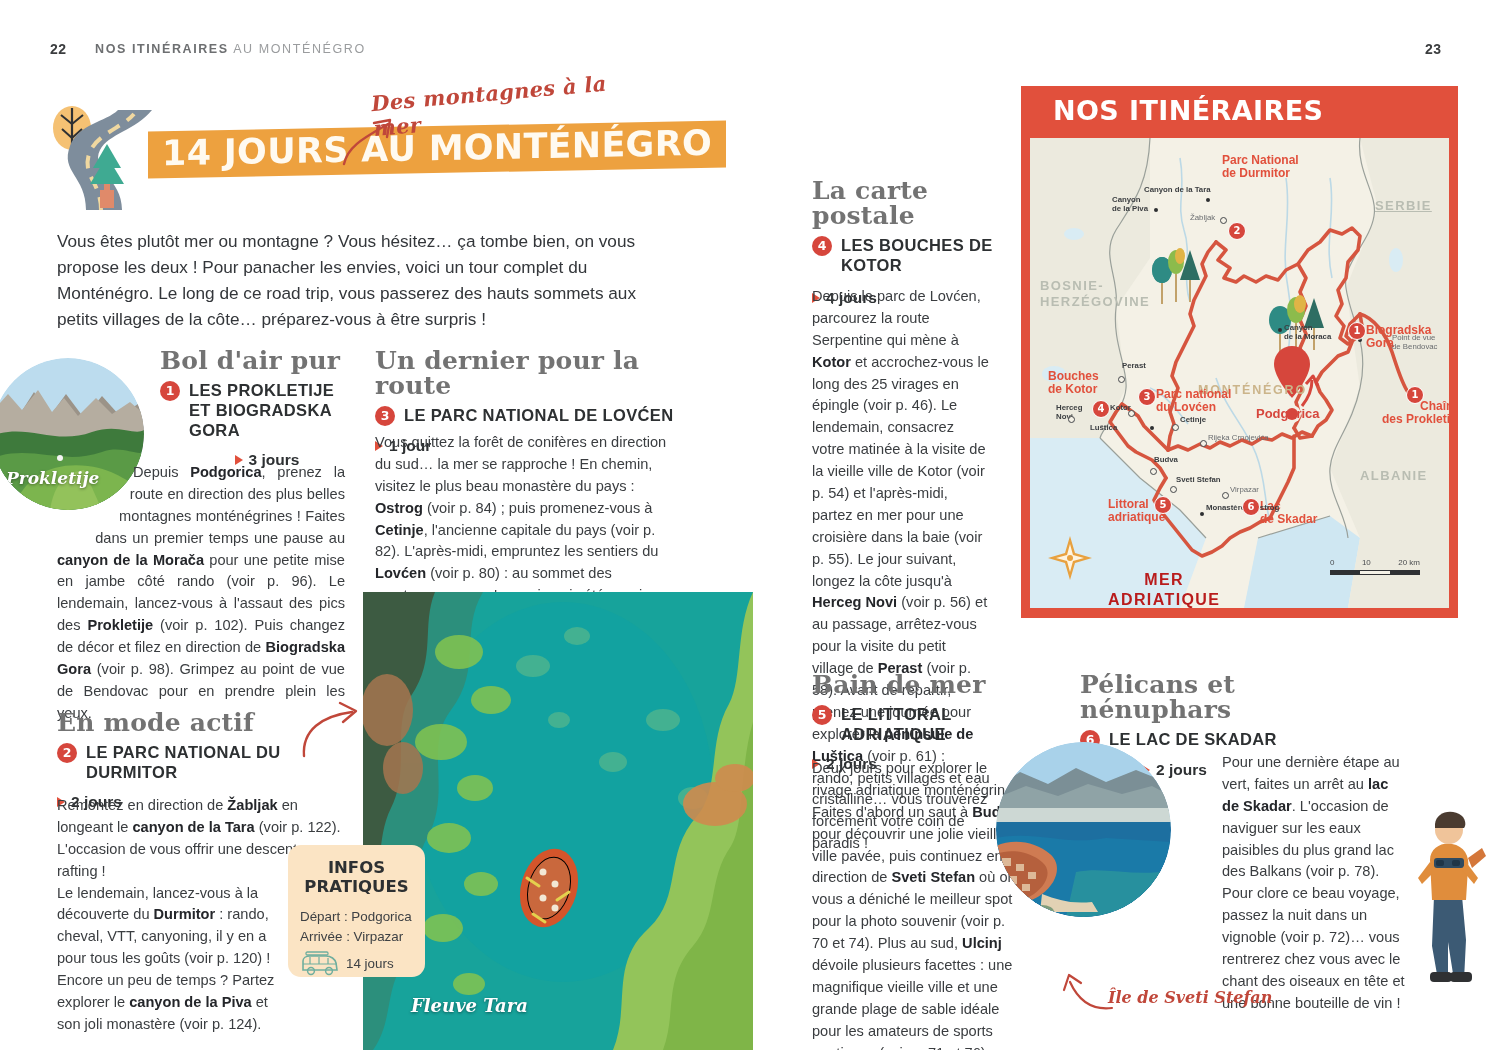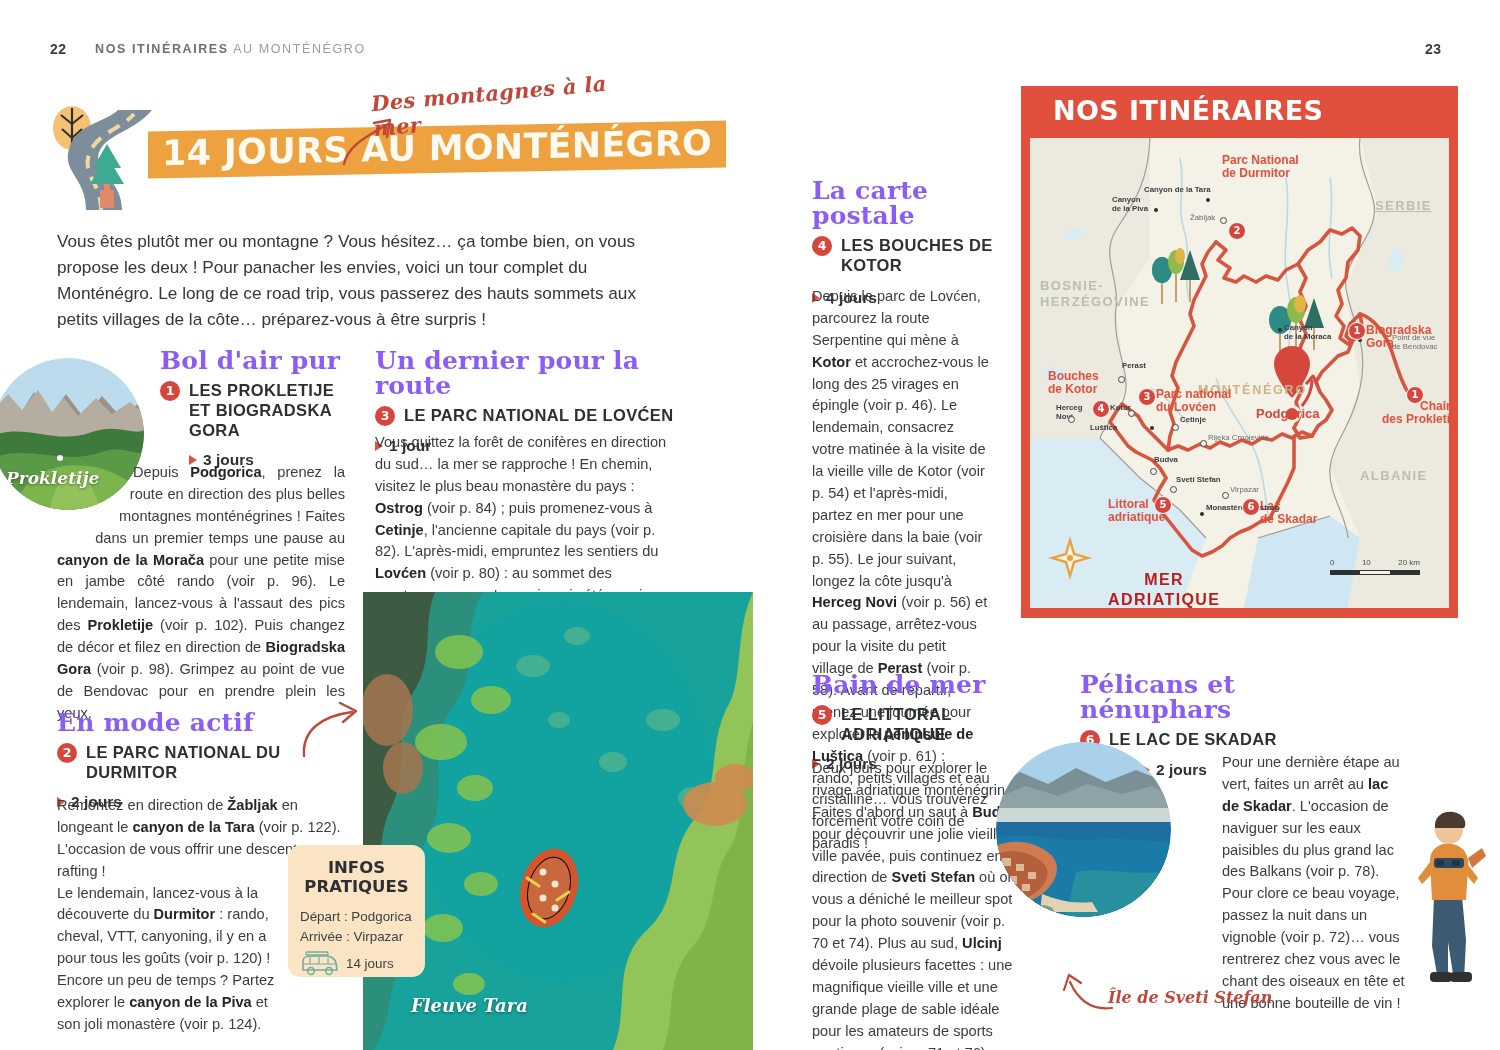--- a/index.html
+++ b/index.html
@@ -30,21 +30,21 @@
           transform:skewY(-1.1deg);}
   .hand-note{position:absolute;left:372px;top:80px;width:255px;
              font-family:"DejaVu Serif",serif;font-style:italic;font-weight:bold;
              font-size:21px;color:#c0473a;transform:rotate(-5deg);letter-spacing:.3px;}
   .hand-arrow{position:absolute;left:338px;top:110px;width:70px;height:60px;}
 
   .intro{position:absolute;left:57px;top:228px;width:604px;font-size:17.2px;
          line-height:1.52;color:#33363a;}
 
   
-  .kicker{font-family:"DejaVu Serif",serif;font-weight:bold;color:#8b5cf6;
+  .kicker{font-family:"DejaVu Serif",serif;font-weight:bold;color:#737373;
           font-size:25px;letter-spacing:.2px;line-height:1;}
   .steptitle{display:flex;align-items:flex-start;gap:9px;margin-top:7px;}
   .badge{flex:0 0 auto;width:20px;height:20px;border-radius:50%;background:#d6463c;
          color:#fff;font-size:12.5px;font-weight:bold;line-height:20px;text-align:center;
          font-family:"DejaVu Sans",sans-serif;margin-top:1px;}
   .stepname{font-size:16.5px;font-weight:bold;letter-spacing:.35px;color:#2d3032;line-height:1.22;}
   .duration{display:flex;align-items:center;gap:6px;margin-top:11px;
             font-size:15.5px;font-weight:bold;color:#2d3032;}
   .tri{width:0;height:0;border-left:8px solid #e1503c;border-top:5px solid transparent;
        border-bottom:5px solid transparent;}
@@ -145,21 +145,21 @@
     </svg>
     <div class="cap-hand" style="left:14px;top:110px;">Prokletije</div>
   </div>
 
   <div style="position:absolute;left:160px;top:348px;width:185px;">
     <div class="kicker">Bol d'air pur</div>
     <div class="steptitle">
       <div class="badge">1</div>
       <div class="stepname">LES PROKLETIJE ET BIOGRADSKA GORA</div>
     </div>
-    <div class="duration" style="margin-left:29px;">
+    <div class="duration" style="margin-left:29px;justify-content:center;">
       <span class="tri"></span>
       <span>3 jours</span>
     </div>
   </div>
 
   <div class="body-txt" style="position:absolute;left:57px;top:462px;width:288px;text-align:justify;
        shape-outside:circle(76px at -8px 48px);">
     <div style="float:left;width:102px;height:110px;shape-outside:circle(76px at 0px 0px);"></div>
     Depuis <b>Podgorica</b>, prenez la route en direction des plus belles montagnes monténégrines ! Faites dans un premier temps une pause au <b>canyon de la Morača</b> pour une petite mise en jambe côté rando (voir p. 96). Le lendemain, lancez-vous à l'assaut des pics des <b>Prokletije</b> (voir p. 102). Puis changez de décor et filez en direction de <b>Biogradska Gora</b> (voir p. 98). Grimpez au point de vue de Bendovac pour en prendre plein les yeux.
   </div>

